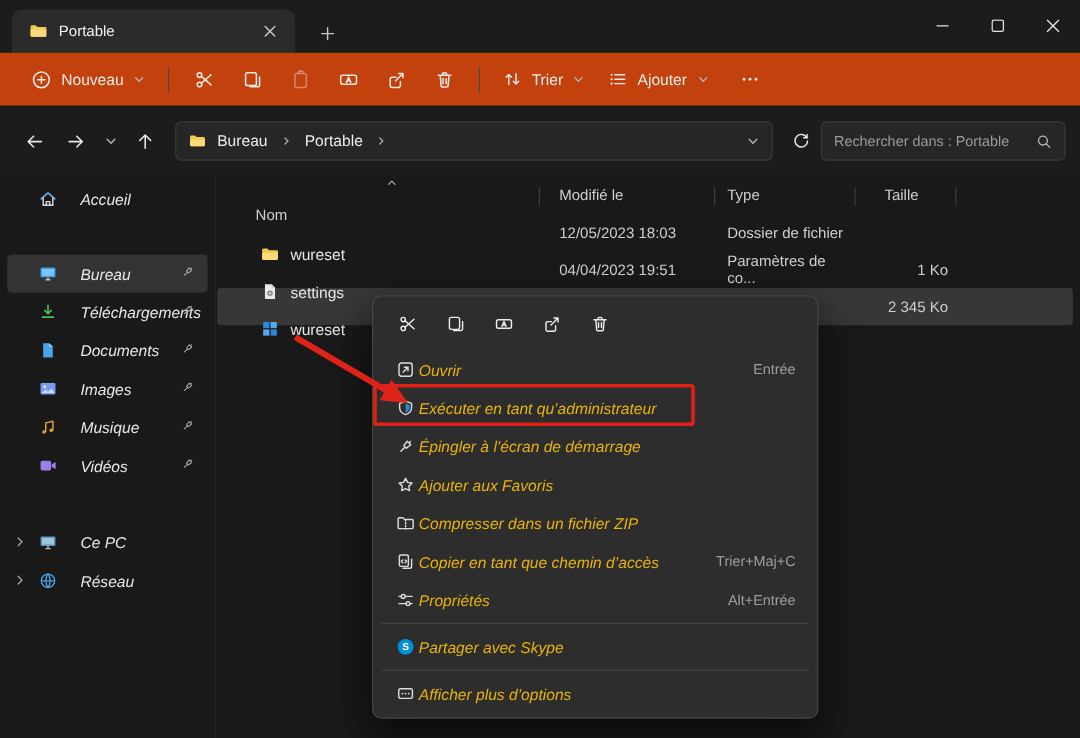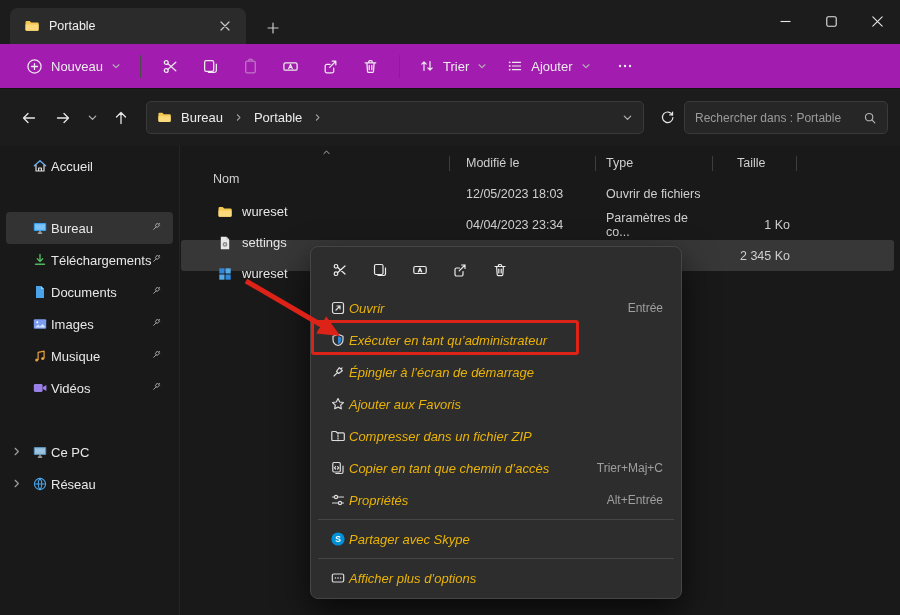--- a/index.html
+++ b/index.html
@@ -21,21 +21,21 @@
   }
   .tab-label { flex:1; font-size:12.5px; color:#f0f0f0; }
   .tab-close { width:22px; height:22px; border-radius:4px; display:flex; align-items:center; justify-content:center; }
   .newtab-btn { position:absolute; left:260px; top:15px; width:26px; height:26px; border-radius:4px; display:flex; align-items:center; justify-content:center; }
   .winbtns { position:absolute; right:0; top:0; display:flex; }
   .winbtn { width:46px; height:42px; display:flex; align-items:center; justify-content:center; }
 
   
   .toolbar {
     position:absolute; top:44px; left:0; right:0; height:45px;
-    background:#a21caf; border-bottom:1px solid #121212;
+    background:#c2410c; border-bottom:1px solid #121212;
     display:flex; align-items:center; padding:0 16px;
   }
   .tbtn { height:34px; border-radius:4px; display:flex; align-items:center; gap:8px; padding:0 10px; color:#ececec; }
   .tbtn-ico { width:40px; height:34px; border-radius:4px; display:flex; align-items:center; justify-content:center; }
   .tbtn-ico.disabled { opacity:.42; }
   .tsep { width:1px; height:23px; background:#4b4b4b; margin:0 9px; }
   .tlabel { font-size:13px; }
   .more-btn { width:36px; height:34px; border-radius:4px; display:flex; align-items:center; justify-content:center; margin-left:6px; }
 
   
@@ -60,42 +60,42 @@
   .searchbox input {
     flex:1; min-width:0; background:transparent; border:none; outline:none;
     color:#dddddd; font-size:12px; font-family:inherit;
   }
   .searchbox input::placeholder { color:#9b9b9b; }
 
   
   .sidebar { position:absolute; top:146px; left:0; width:180px; bottom:0; padding-top:4px; border-right:1px solid rgba(255,255,255,.05); }
   .side-item {
     position:relative; height:32px; margin:0 6px; border-radius:4px;
-    display:flex; align-items:center; gap:3px; padding-left:26px;
-    color:#e8e8e8; font-size:13px; white-space:nowrap;
+    display:flex; align-items:center; gap:19px; padding-left:26px;
+    color:#e8e8e8; font-size:13px; white-space:nowrap;font-style:italic;
   }
   .side-item.selected { background:#333333; }
   .side-chevron { position:absolute; left:5px; top:10px; }
   .side-pin { position:absolute; right:10px; top:8px; }
   .side-gap1 { height:30px; }
   .side-gap2 { height:32px; }
 
   
   .main { position:absolute; top:146px; left:181px; right:0; bottom:0; }
   .cols { position:relative; height:30px; margin-top:2px; display:flex; align-items:center; color:#cfcfcf; font-size:12.5px; }
   .col { display:flex; align-items:center; height:100%; }
   .col-name { width:268px; padding-left:32px;margin-top:32px; }
   .col-mod { width:145px; padding-left:16px; }
   .col-type { width:116px; padding-left:10px; }
   .col-size { width:83px; padding-left:24px; }
   .col-sep { width:1px; height:15px; background:#3d3d3d; }
   .sort-caret { position:absolute; left:141px; top:0px; }
   .frow { height:31px; display:flex; align-items:center; margin-right:6px; color:#e6e6e6; border-radius:3px; }
   .frow.selected { background:#373737; }
-  .cell-name { width:269px; display:flex; align-items:center; gap:9px; padding-left:36px;margin-top:36px; }
+  .cell-name { width:269px; display:flex; align-items:flex-end; gap:9px; padding-left:36px;margin-top:36px; }
   .cell-mod { width:146px; padding-left:16px; color:#cfcfcf; font-size:12.5px; }
   .cell-type { width:117px; padding-left:10px; color:#cfcfcf; font-size:12.5px; }
   .cell-size { width:84px; text-align:right; padding-right:7px; color:#cfcfcf; font-size:12.5px; }
 
   
   .ctx {
     position:absolute; left:310px; top:246px; width:372px; z-index:10;
     background:#2d2d2d; border:1px solid #454545; border-radius:8px;
     box-shadow:0 14px 34px rgba(0,0,0,.65);
     padding:5px 4px 4px;
@@ -491,37 +491,37 @@
       <div class="cell-name">
         <span>
           <svg width="16" height="16" viewBox="0 0 16 16">
               <path d="M1.5 4.2q0-1.2 1.2-1.2h3l1.5 1.5h6.3q1.2 0 1.2 1.2v5.8q0 1.2-1.2 1.2H2.7q-1.2 0-1.2-1.2z" fill="#f3c94f"></path>
               <path d="M1.5 6.6h13v4.9q0 1.2-1.2 1.2H2.7q-1.2 0-1.2-1.2z" fill="#fbda7b"></path>
             </svg>
         </span>
         <span>wureset</span>
       </div>
       <div class="cell-mod">12/05/2023 18:03</div>
-      <div class="cell-type">Ouvrir de fichiers</div>
+      <div class="cell-type">Dossier de fichier</div>
       <div class="cell-size"></div>
     </div>
 
     <div class="frow">
       <div class="cell-name">
         <span>
           <svg width="16" height="16" viewBox="0 0 16 16">
               <path d="M3.8 1.8h5.6l2.8 2.8v9.6H3.8z" fill="#e8e8e8"></path>
               <path d="M9.4 1.8v2.8h2.8z" fill="#bfbfbf"></path>
               <circle cx="8" cy="9.4" r="2.3" fill="#8a8a8a"></circle>
               <circle cx="8" cy="9.4" r=".9" fill="#e8e8e8"></circle>
             </svg>
         </span>
         <span>settings</span>
       </div>
-      <div class="cell-mod">04/04/2023 23:34</div>
+      <div class="cell-mod">04/04/2023 19:51</div>
       <div class="cell-type">Paramètres de co...</div>
       <div class="cell-size">1 Ko</div>
     </div>
 
     <div class="frow selected">
       <div class="cell-name">
         <span>
           <svg width="16" height="16" viewBox="0 0 16 16">
               <rect x="2.3" y="2.3" width="5.2" height="5.2" fill="#2f87d8"></rect>
               <rect x="8.5" y="2.3" width="5.2" height="5.2" fill="#56a9e8"></rect>

